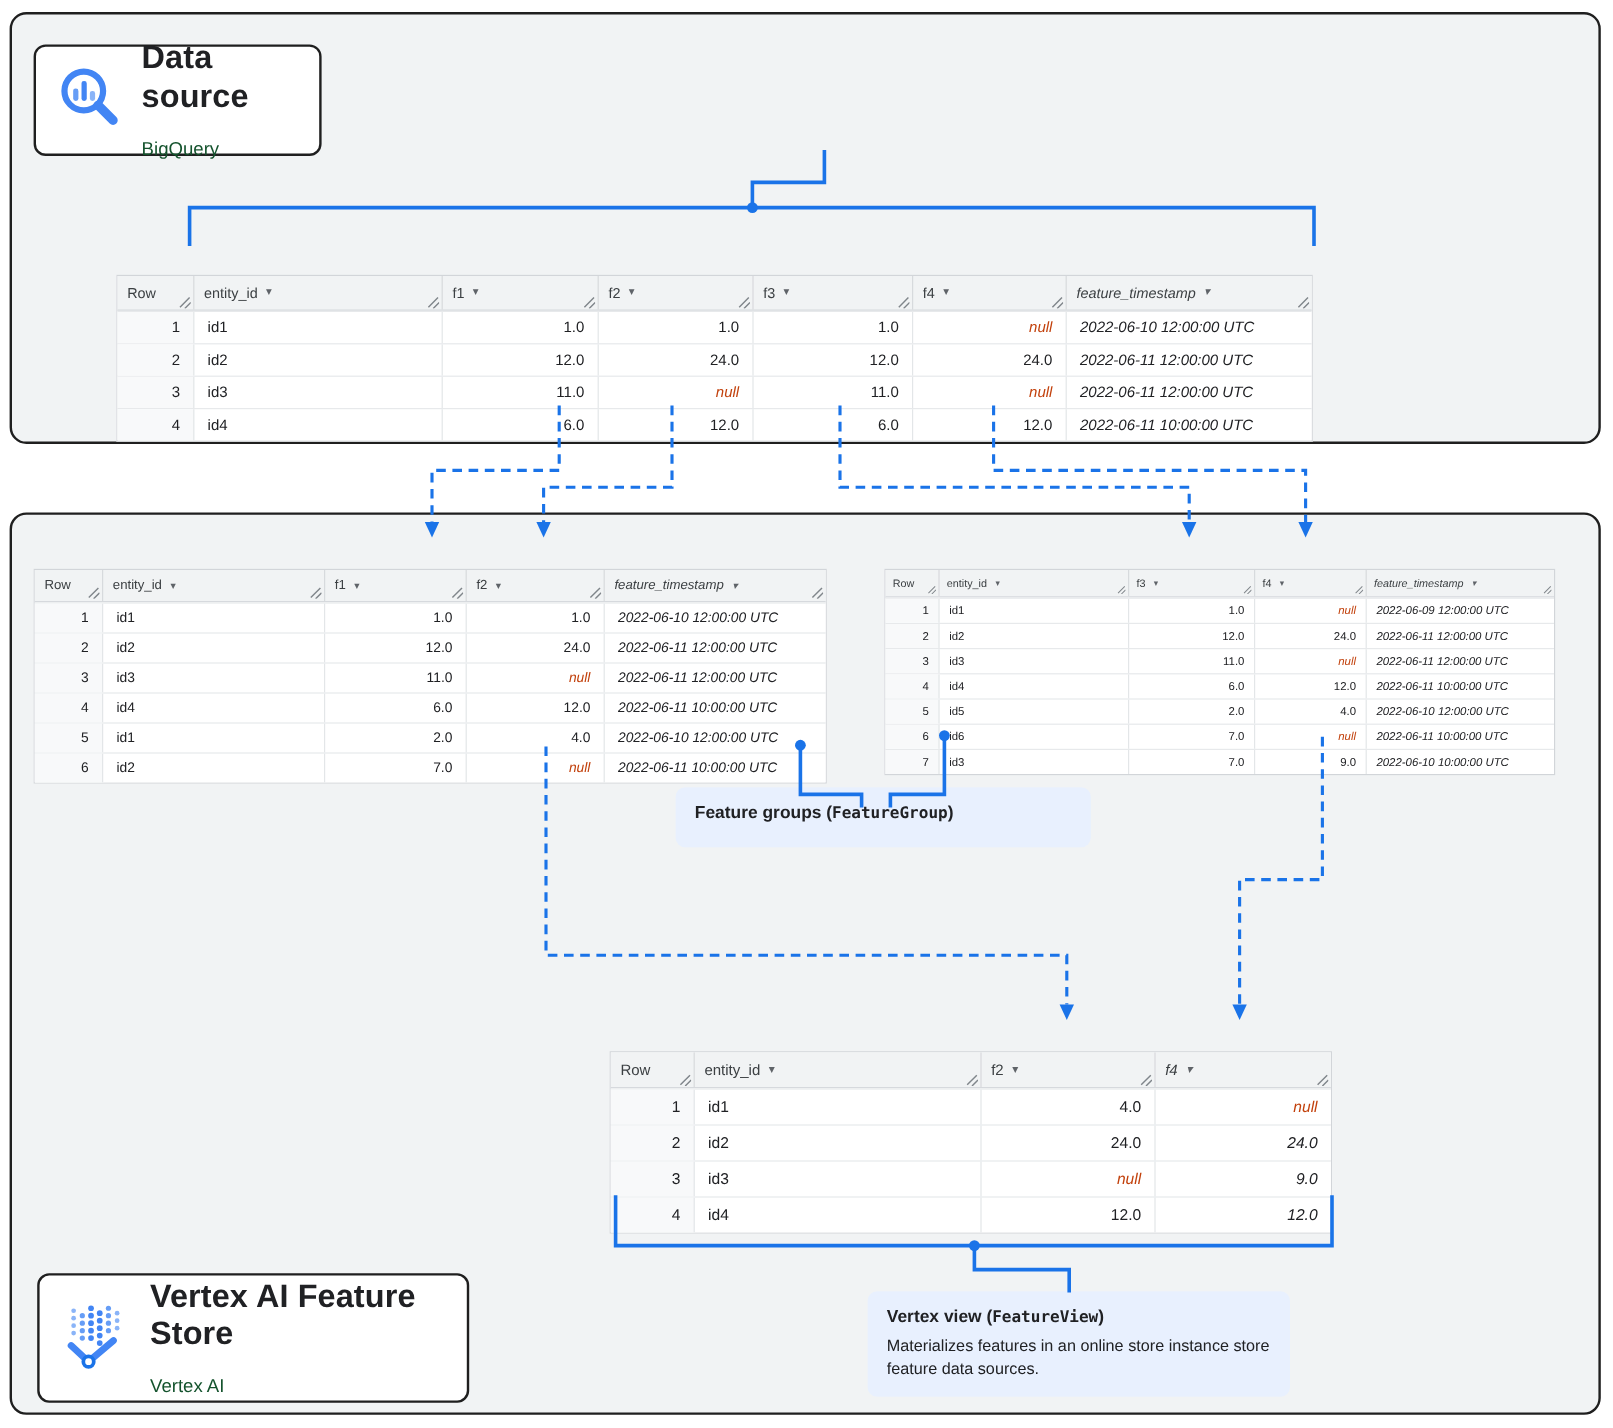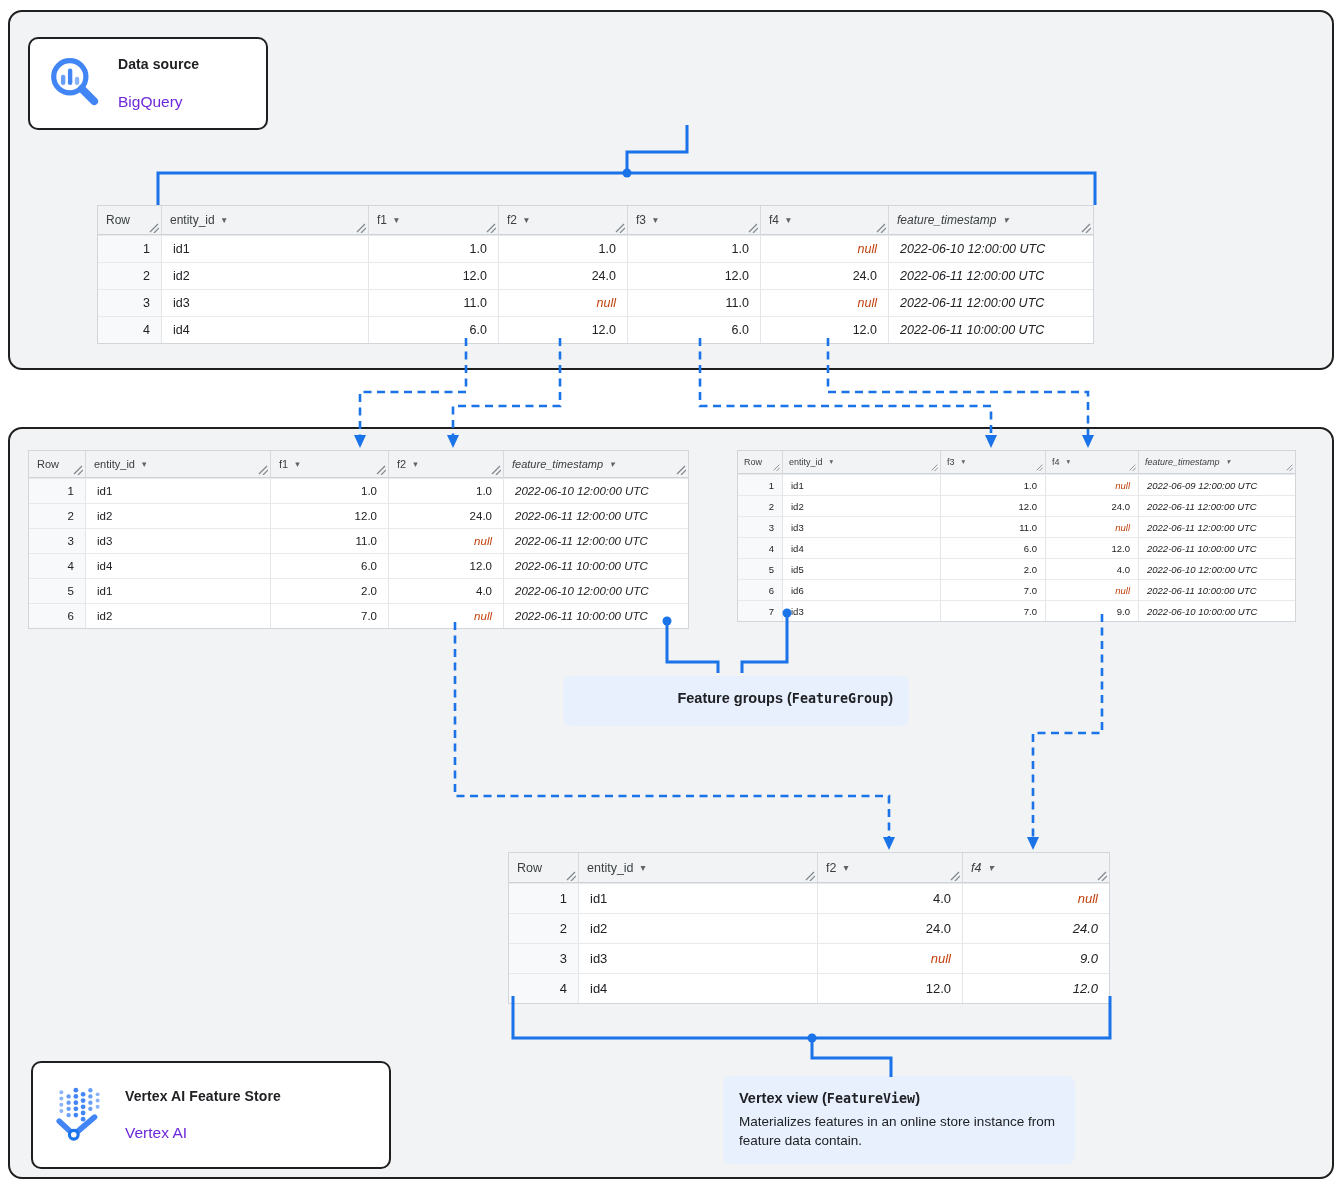--- a/index.html
+++ b/index.html
@@ -8,34 +8,34 @@
 
   .panel{position:absolute;background:#f1f3f4;border:2px solid #1f1f1f;border-radius:14px;box-sizing:border-box;}
   #panel-top{left:8px;top:10px;width:1326px;height:360px;}
   #panel-bottom{left:8px;top:427px;width:1326px;height:752px;}
 
   
   .card{position:absolute;display:flex;align-items:center;gap:16px;background:#fff;
         border:2px solid #1f1f1f;border-radius:10px;box-sizing:border-box;padding-left:18px;z-index:3;}
   #card-ds{left:28px;top:37px;width:240px;height:93px;}
   #card-fs{left:31px;top:1061px;width:360px;height:108px;}
-  .card-title{font-size:14px;font-weight:700;line-height:1.15;letter-spacing:.1px;}
-  .card-subtitle{font-size:15.5px;color:#6d28d9;margin-top:20px;}
+  .card-title{font-size:27px;font-weight:700;line-height:1.15;letter-spacing:.1px;}
+  .card-subtitle{font-size:15.5px;color:#14532d;margin-top:20px;}
 
   
   .callout{position:absolute;background:#e8f0fe;border-radius:8px;padding:14px 16px;box-sizing:border-box;z-index:3;}
   #callout-fds{left:558px;top:35px;width:262px;}
-  #callout-fg{left:563px;top:676px;width:346px;text-align:right;}
+  #callout-fg{left:563px;top:656px;width:346px;}
   #callout-fv{left:723px;top:1076px;width:352px;}
   .callout-title{font-size:14.5px;font-weight:700;margin-bottom:6px;}
   .callout-body{font-size:13.5px;line-height:1.42;color:#202124;}
   .mono{font-family:"DejaVu Sans Mono",monospace;font-size:.92em;}
 
   
-  .tbl{position:absolute;background:#fff;border:1px solid #d2d5d9;box-sizing:border-box;z-index:3;}
+  .tbl{position:absolute;background:#fff;border:1px solid #d2d5d9;box-sizing:border-box;z-index:3;margin-top:24px;}
   .thead{display:flex;background:#f1f3f4;border-bottom:1px solid #cfd3d7;}
   .tr{display:flex;border-top:1px solid #e7e9eb;background:#fff;}
   .th{position:relative;display:flex;align-items:center;padding:0 8px;box-sizing:border-box;
       color:#3c4043;font-weight:500;border-right:1px solid #d7dadd;flex:0 0 auto;}
   .td{display:flex;align-items:center;padding:0 11px;box-sizing:border-box;
       border-right:1px solid #e3e6e8;flex:0 0 auto;color:#202124;}
   .th:last-child,.td:last-child{flex:1 1 auto;border-right:none;font-style:italic;}
   .num{justify-content:flex-end;}
   .row-num{background:#f8f9fa;justify-content:flex-end;}
   .null-val{font-style:italic;color:#c2410c;}
@@ -146,21 +146,21 @@
     </div>
   </div>
 
 
   <div id="callout-fg" class="callout">
     <div class="callout-title"><span>Feature groups (</span><span class="mono">FeatureGroup</span><span>)</span></div>
   </div>
 
   <div id="callout-fv" class="callout">
     <div class="callout-title"><span>Vertex view (</span><span class="mono">FeatureView</span><span>)</span></div>
-    <div class="callout-body"><span>Materializes features in an online store instance from feature data contain.</span></div>
+    <div class="callout-body"><span>Materializes features in an online store instance store feature data sources.</span></div>
   </div>
 
   <div id="source-table" class="tbl">
       <div class="thead">
         <div class="th">
           <span>Row</span>
           <span class="resize-handle"><svg width="10" height="10" viewBox="0 0 10 10">
               <path d="M1 9 L9 1 M5 10 L10 5" stroke="#80868b" stroke-width="1.2" fill="none"></path>
             </svg></span>
         </div>

